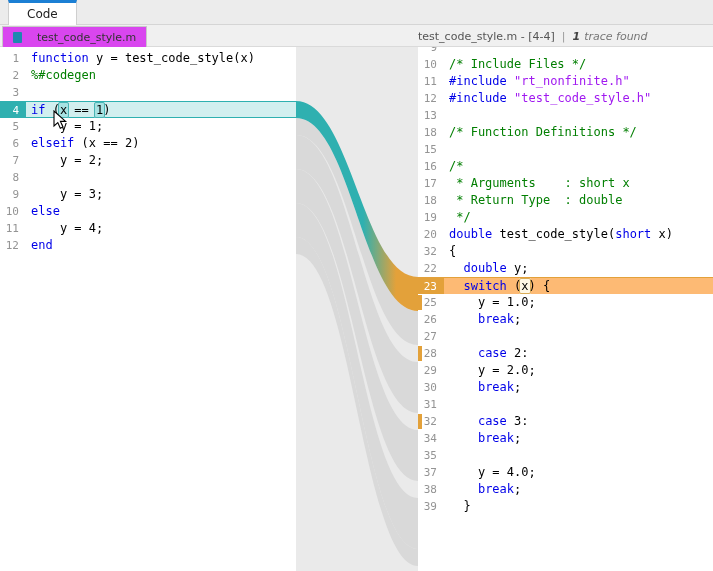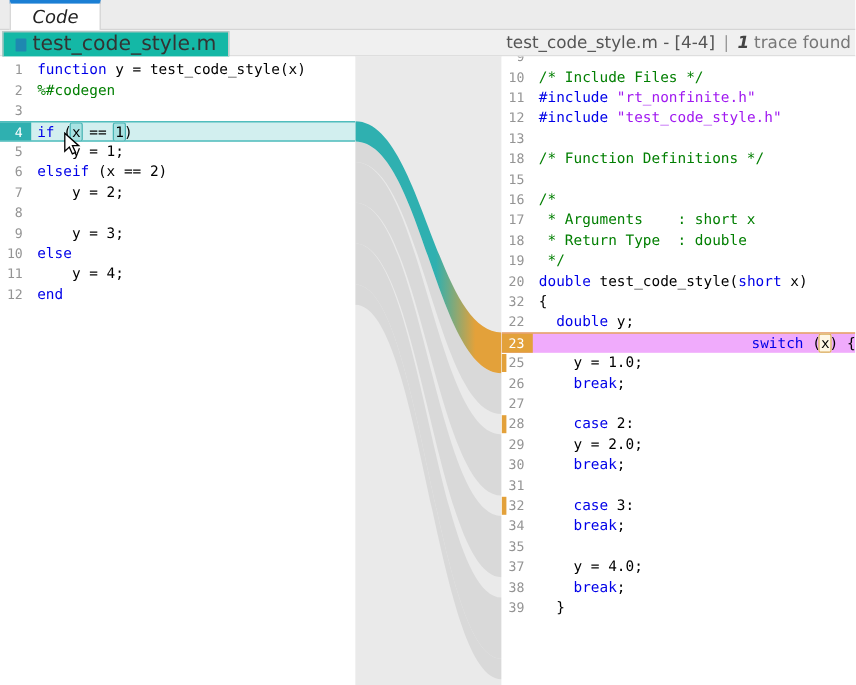--- a/index.html
+++ b/index.html
@@ -5,37 +5,37 @@
   * { margin:0; padding:0; box-sizing:border-box; }
   html,body { width:713px; height:571px; font-family:"DejaVu Sans", sans-serif; background:#fff; }
   .app { position:relative; width:713px; height:571px; overflow:hidden; background:#fff; }
 
   
   .main-tabbar { position:absolute; top:0; left:0; right:0; height:25px;
                  background:#ececec; border-bottom:1px solid #d5d5d5; }
   .main-tab { position:absolute; left:8px; top:0; height:25px; padding:0 18px;
               background:#fff; border-left:1px solid #cfcfcf; border-right:1px solid #cfcfcf;
               border-top:3px solid var(--blue_tab,#1b7fd4);
-              display:flex; align-items:center; font-size:15px; color:#222; z-index:2;font-style:italic; }
+              display:flex; align-items:center; font-size:12px; color:#222; z-index:2; }
 
   
   .tabstrip { position:absolute; top:25px; left:0; right:0; height:22px;
               background:#f0f0f0; border-bottom:1px solid #dadada; }
-  .editor-tab { position:absolute; left:2px; top:1px; height:21px; background:#14b8a6;
+  .editor-tab { position:absolute; left:2px; top:1px; height:21px; background:#d946ef;
                 border:1px solid #c9c9c9; border-bottom:none; z-index:3;
-                display:flex; align-items:center; gap:5px; padding:0 10px;
-                font-size:17px; color:#333; }
+                display:flex; align-items:center; gap:15px; padding:0 10px;
+                font-size:11px; color:#333; }
   .file-icon { width:9px; height:11px; background:#1e88b0; display:inline-block;
                border-radius:1px; }
   .right-header { position:absolute; left:418px; right:0; top:0; height:22px;
-                  display:flex; align-items:center; justify-content:center;
-                  font-size:14px; color:#555; white-space:pre; }
+                  display:flex; align-items:center; justify-content:flex-start;
+                  font-size:11px; color:#555; white-space:pre; }
   .right-header .sep { margin:0 7px; color:#999; }
   .right-header .cnt { font-weight:bold; font-style:italic; color:#444; }
-  .right-header .cnt-txt { color:#777; margin-left:4px; }
+  .right-header .cnt-txt { font-style:italic; color:#777; margin-left:4px; }
 
   
   .content { position:absolute; top:47px; left:0; right:0; bottom:0; }
   .left-panel { position:absolute; left:0; top:0; width:296px; height:100%;
                 background:#fff; overflow:hidden; }
   .mid-area { position:absolute; left:296px; top:0; width:122px; height:100%;
               background:#eaeaea; }
   .right-panel { position:absolute; left:418px; top:0; right:0; height:100%;
                  background:#fff; overflow:hidden; }
   #ribbons { position:absolute; left:296px; top:0; width:122px; height:524px; }
@@ -57,21 +57,21 @@
   .p   { color:#000; }
 
   
   .left-panel .row.sel { background:#d2efef;
       border-top:1px solid var(--teal,#2fb0b0); border-bottom:1px solid var(--teal,#2fb0b0); }
   .left-panel .row.sel .gutter { background:var(--teal,#2fb0b0); color:#fff; }
   .left-panel .tok { background:#a8e2e2; border:1px solid #49b4b4; border-radius:2px;
                      padding:0 1px; margin:0 -2px; }
 
   
-  .right-panel .row.sel { background:#f0abfc;justify-content:space-between; }
+  .right-panel .row.sel { background:#fdba74; }
   .right-panel .row.sel-top { border-top:1px solid var(--orange,#e3a13a); }
   .right-panel .row.sel-bottom { border-bottom:1px solid var(--orange,#e3a13a); }
   .right-panel .row.sel .gutter { background:var(--orange,#e3a13a); color:#fff; }
   .right-panel .tok { background:#fef7e6; border:1px solid #d9ac57; border-radius:2px;
                       padding:0 1px; margin:0 -2px; }
 
   
   .right-panel .row.marker::before { content:""; position:absolute; left:0; top:1px;
       bottom:1px; width:4px; background:var(--orange,#e3a13a); }
 

